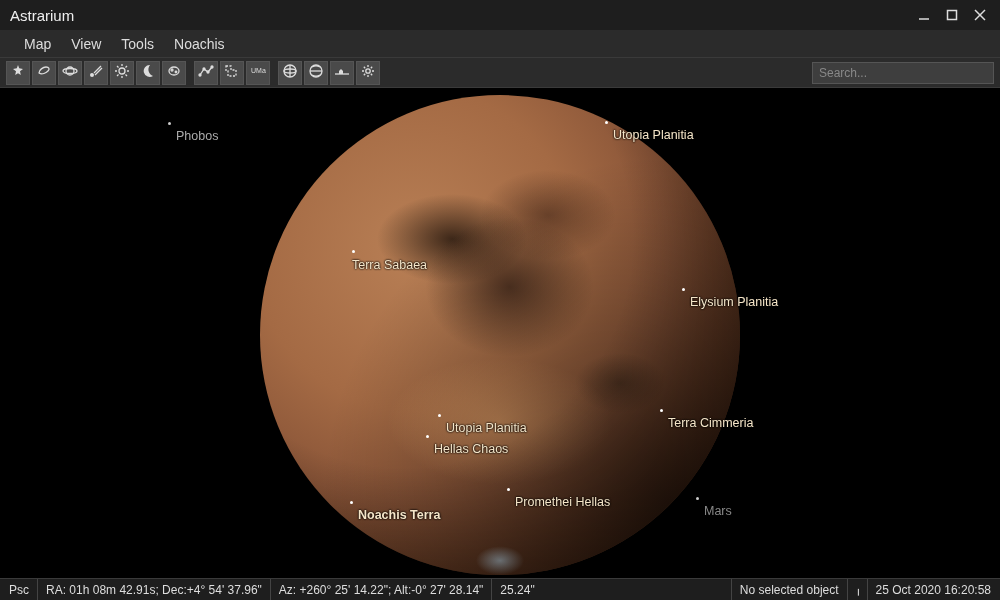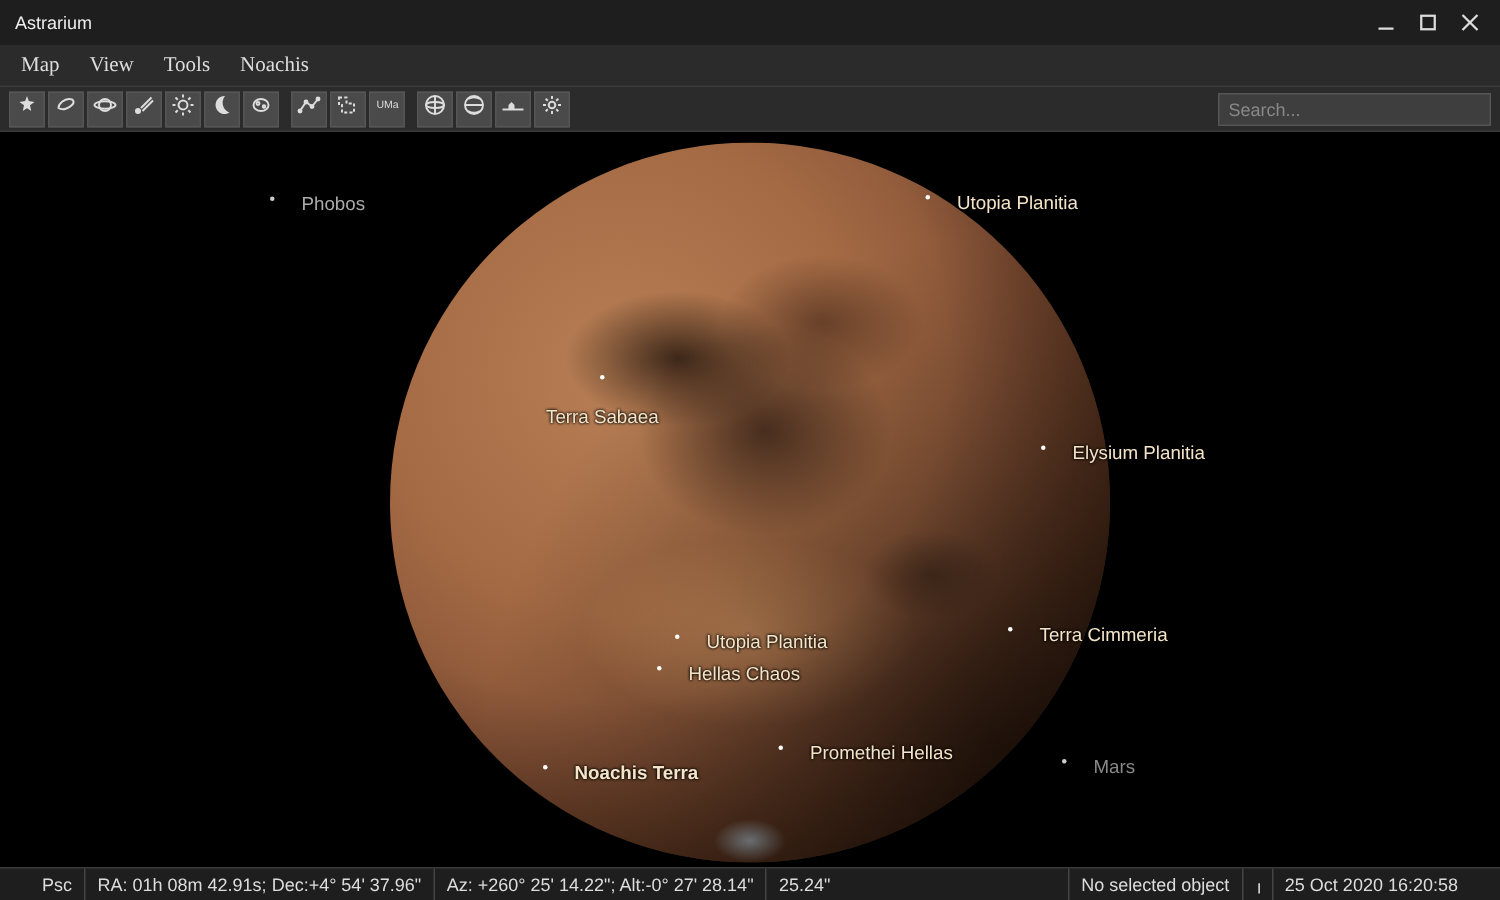--- a/index.html
+++ b/index.html
@@ -1,26 +1,26 @@
 <!DOCTYPE html>
 <html><head>
 <meta charset="utf-8">
 <style>
   * { box-sizing: border-box; margin: 0; padding: 0; }
   html, body { width: 1000px; height: 600px; overflow: hidden; font-family: "Segoe UI", Arial, sans-serif; background: #000; color: #ddd; }
   .window { width: 1000px; height: 600px; background: #000; display: flex; flex-direction: column; }
 
   
-  .titlebar { height: 30px; background: #1e1e1e; display: flex; align-items: center; padding: 0 6px 0 10px; font-size: 12px; color: #eee; }
+  .titlebar { height: 30px; background: #1e1e1e; display: flex; align-items: center; padding: 0 6px 0 10px; font-size: 15px; color: #eee; }
   .titlebar .title { flex: 1; }
   .winbtn { width: 28px; height: 22px; display:flex; align-items:center; justify-content:center; cursor:pointer; }
   .winbtn svg { stroke:#ddd; stroke-width:1.5; fill:none; }
 
   
-  .menubar { height: 28px; background: #2b2b2b; border-bottom:1px solid #3a3a3a; display:flex; align-items:center; padding: 0 4px; font-size: 14px; font-family: Liberation Serif, serif; }
+  .menubar { height: 28px; background: #2b2b2b; border-bottom:1px solid #3a3a3a; display:flex; align-items:center; padding: 0 14px; font-size: 14px; }
   .menuitem { padding: 3px 10px; cursor:pointer; color:#ddd; }
 
   
   .toolbar { height: 30px; background: #2b2b2b; border-bottom:1px solid #3a3a3a; display:flex; align-items:center; padding: 2px 6px; }
   .tbtn { width:24px; height:24px; background:#4a4a4a; border:1px solid #555; margin-right:2px; display:flex; align-items:center; justify-content:center; cursor:pointer; }
   .tbtn svg { stroke:#ddd; stroke-width:1.3; fill:none; }
   .tgap { width:6px; }
   .toolbar .spacer { flex:1; }
   .search { width:182px; height:22px; background:#3e3e3e; border:1px solid #555; color:#ccc; font-size:12px; padding:0 6px; outline:none; }
   .search::placeholder { color:#888; }
@@ -40,29 +40,29 @@
       radial-gradient(ellipse 60px 40px at 75% 60%, rgba(60,40,25,0.55), transparent 75%),
       radial-gradient(ellipse 30px 18px at 50% 97%, rgba(220,235,245,0.9), transparent 80%),
       radial-gradient(circle at 32% 32%, #b87f55, #a46a44 35%, #8a5538 55%, #64371e 80%, #2a1408 100%);
   }
   .planet .shade {
     position:absolute; inset:0;
     background:
       radial-gradient(circle at 30% 30%, transparent 48%, rgba(0,0,0,0.55) 85%, rgba(0,0,0,0.9) 100%),
       radial-gradient(circle at 85% 85%, rgba(0,0,0,0.5), transparent 60%);
   }
-  .label { position:absolute; font-size:12.5px; white-space:nowrap; display:flex; align-items:center; gap:18px; text-shadow: 0 0 2px #000, 0 0 2px #000; margin-left: 12px; }
+  .label { position:absolute; font-size:12.5px; white-space:nowrap; display:flex; align-items:flex-start; gap:5px; text-shadow: 0 0 2px #000, 0 0 2px #000; }
   .label .dot { width:3px; height:3px; background:#fff; border-radius:50%; flex-shrink:0; margin-top:-7px; }
   .label.surface-label { color:#f5e5c8; }
   .label.sat-label { color:#aaa; }
   .label.planet-name { color:#888; }
   .label.planet-name .dot, .label.sat-label .dot { background:#ccc; }
 
   
-  .statusbar { height: 22px; background:#1e1e1e; border-top:1px solid #3a3a3a; display:flex; align-items:center; font-size:12px; color:#ddd; padding:0 20px; }
+  .statusbar { height: 22px; background:#1e1e1e; border-top:1px solid #3a3a3a; display:flex; align-items:center; font-size:12px; color:#ddd; padding:0 1px; }
   .cell { padding:0 8px; border-left:1px solid #444; height:100%; display:flex; align-items:center; }
   .cell:first-child { border-left:none; }
   .statusbar .spacer { flex:1; border-left:1px solid #444; }
   .lock { display:flex; align-items:center; justify-content:center; width:20px; }
   .lock svg { stroke:#ccc; stroke-width:1.3; fill:none; }
 </style>
 </head>
 <body>
 
 <div class="window">

